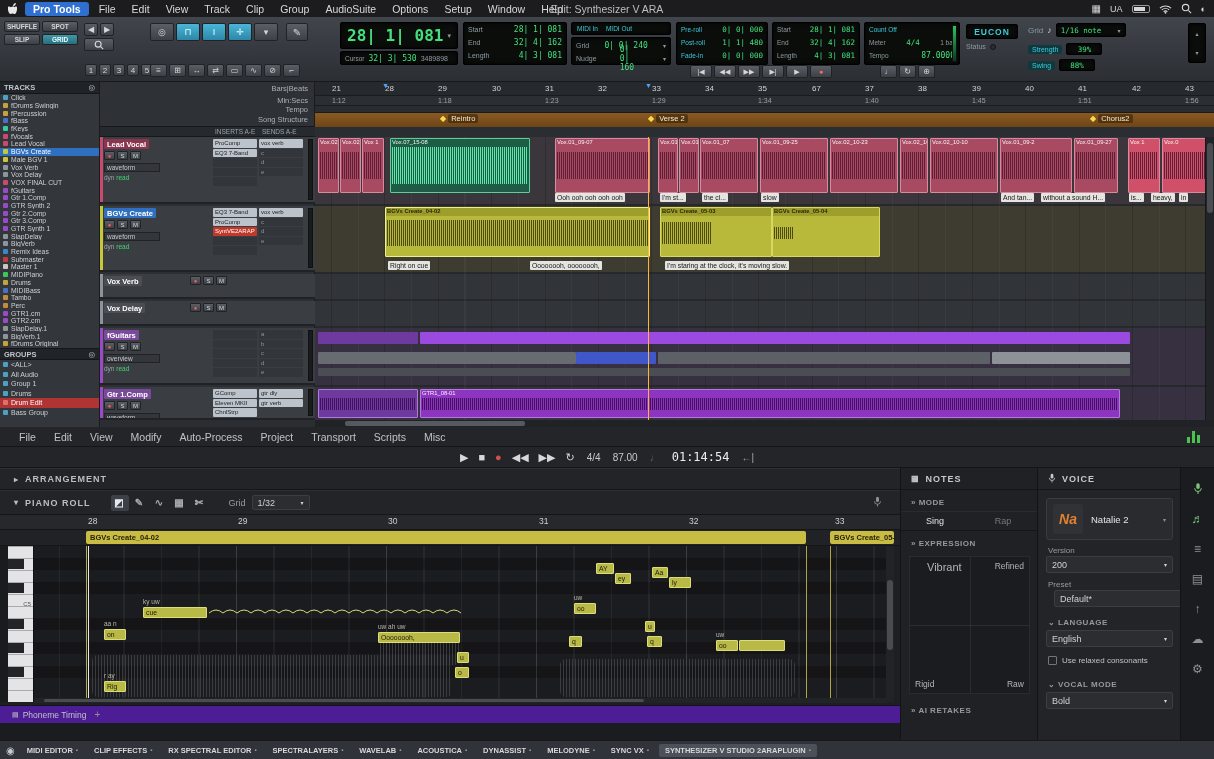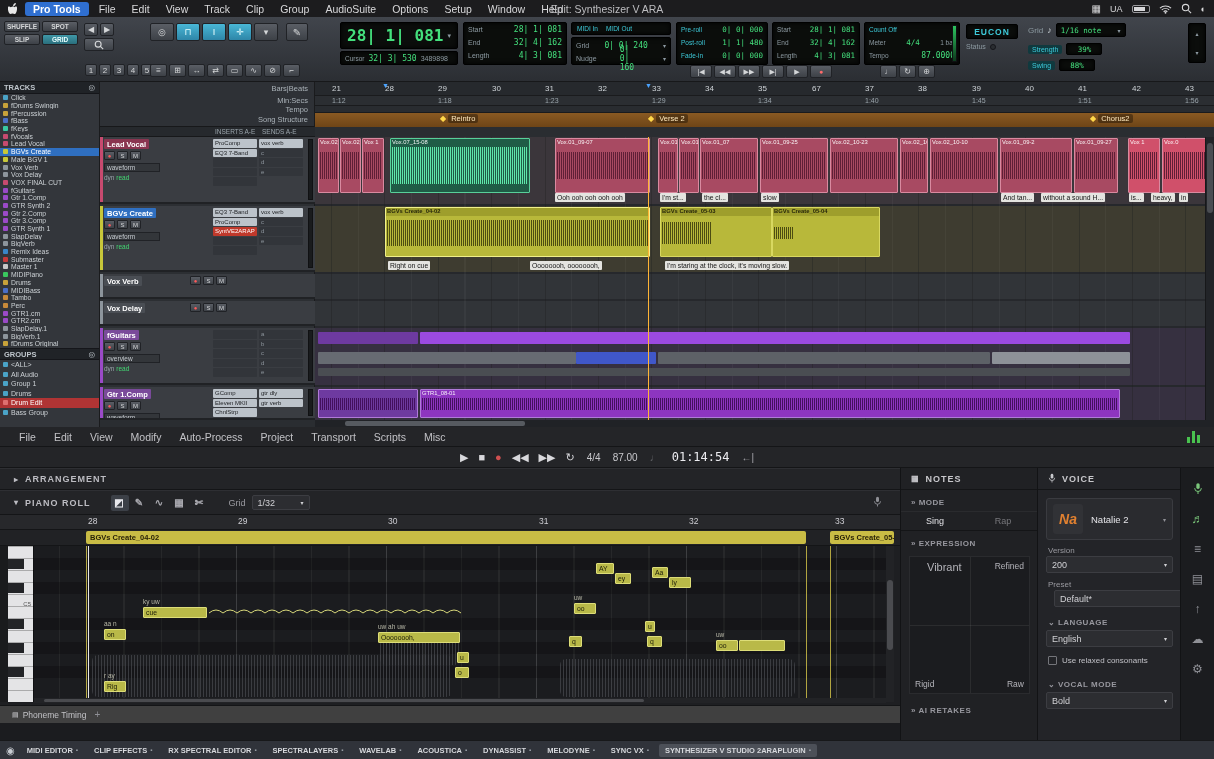--- a/index.html
+++ b/index.html
@@ -959,21 +959,21 @@
       <path id="pitchPath2" d="M380 211 q6 -5 12 0 q6 -5 12 0 q6 -5 12 0 q6 -5 12 0 q6 -5 12 0 q6 -5 12 0" stroke="#d8d87a" stroke-width="1" fill="none" opacity=".7"></path>
     </svg>
 
     <div style="position:absolute;left:886px;top:119px;width:8px;height:156px;background:#222326;">
         <i style="position:absolute;left:1px;right:1px;top:34px;height:70px;background:#4a4b4f;border-radius:3px;display:block;"></i>
       </div>
     <div style="position:absolute;left:34px;top:271px;width:852px;height:5px;background:#222326;">
         <i style="position:absolute;top:1px;height:3px;left:10px;width:600px;background:#4a4b4f;border-radius:2px;display:block;"></i>
       </div>
 
-    <div style="position:absolute;left:0;top:278px;width:900px;height:18px;background:#404040;border-top:1px solid #141517;display:flex;align-items:center;gap:8px;padding-left:12px;">
+    <div style="position:absolute;left:0;top:278px;width:900px;height:18px;background:#4c1d95;border-top:1px solid #141517;display:flex;align-items:center;gap:8px;padding-left:12px;">
       <span style="display:flex;align-items:center;gap:4px;font-size:8.5px;color:#c2c2c6;">
         <span style="font-size:7px;">▤</span>
         <span>Phoneme Timing</span>
       </span>
       <span style="color:#8f9096;font-size:10px;">+</span>
     </div>
     <div style="position:absolute;left:0;top:296px;width:900px;height:17px;background:#1b1c1f;"></div>
 
     <div style="position:absolute;left:900px;top:41px;width:137px;height:272px;background:#202124;border-left:1px solid #121315;">
       <div class="sv-panel-h" style="height:22px;padding-left:10px;border-bottom:1px solid #141517;">

